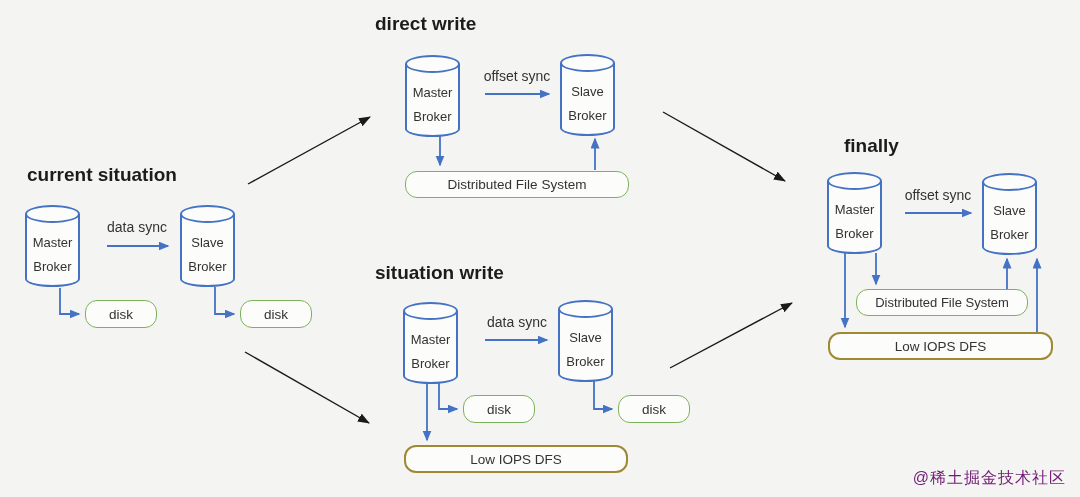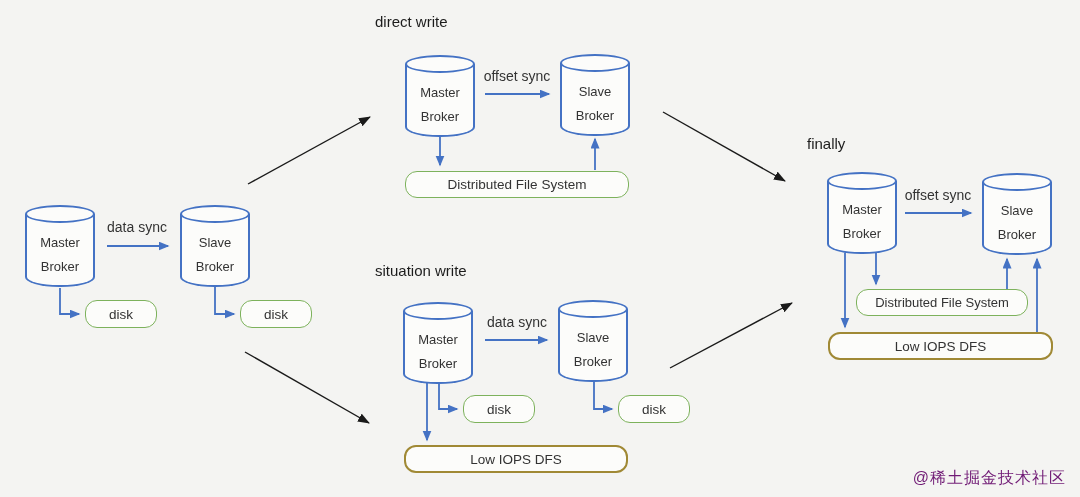--- a/index.html
+++ b/index.html
@@ -23,39 +23,39 @@
     background:var(--bg);
     overflow:hidden;
   }
   .connectors{
     position:absolute;
     left:0;top:0;
     z-index:1;
   }
   .section-title{
     position:absolute;
-    font-size:15px;
-    font-weight:400;
+    font-size:19px;
+    font-weight:700;
     color:var(--title);
     z-index:3;
     white-space:nowrap;
   }
   .sync-label{
     position:absolute;
     width:90px;
     text-align:center;
     font-size:14px;
     color:var(--ink);
     z-index:3;
     white-space:nowrap;
   }
   
   .cyl{
     position:absolute;
-    width:70px;height:82px;
+    width:55px;height:82px;
     z-index:2;
   }
   .cyl .cyl-top{
     position:absolute;left:0;top:0;
     width:100%;height:18px;
     box-sizing:border-box;
     border:2px solid var(--blue);
     border-radius:50%;
     background:var(--fill);
     z-index:2;
@@ -133,20 +133,21 @@
     <path d="M845,253 L845,327" stroke="#4472c4" stroke-width="1.8" fill="none" marker-end="url(#mblue)"></path>
     <path d="M1007,289 L1007,259" stroke="#4472c4" stroke-width="1.8" fill="none" marker-end="url(#mblue)"></path>
     <path d="M1037,332 L1037,259" stroke="#4472c4" stroke-width="1.8" fill="none" marker-end="url(#mblue)"></path>
 
     <path d="M248,184 L370,117" stroke="#1a1a1a" stroke-width="1.4" fill="none" marker-end="url(#mblack)"></path>
     <path d="M245,352 L369,423" stroke="#1a1a1a" stroke-width="1.4" fill="none" marker-end="url(#mblack)"></path>
     <path d="M663,112 L785,181" stroke="#1a1a1a" stroke-width="1.4" fill="none" marker-end="url(#mblack)"></path>
     <path d="M670,368 L792,303" stroke="#1a1a1a" stroke-width="1.4" fill="none" marker-end="url(#mblack)"></path>
   </svg>
 
+  <div class="section-title" style="left:27px;top:164px;">current situation</div>
 
   <div class="cyl" style="left:25px;top:205px;">
     <div class="cyl-top"></div>
     <div class="cyl-body"></div>
     <div class="cyl-label">
       <div>Master</div>
       <div>Broker</div>
     </div>
   </div>
 
@@ -220,21 +221,21 @@
     <span>disk</span>
   </div>
   <div class="box green" style="left:618px;top:395px;width:72px;height:28px;">
     <span>disk</span>
   </div>
 
   <div class="box brown" style="left:404px;top:445px;width:224px;height:28px;">
     <span>Low IOPS DFS</span>
   </div>
 
-  <div class="section-title" style="left:807px;top:135px;">finally</div>
+  <div class="section-title" style="left:844px;top:135px;">finally</div>
 
   <div class="cyl" style="left:827px;top:172px;">
     <div class="cyl-top"></div>
     <div class="cyl-body"></div>
     <div class="cyl-label">
       <div>Master</div>
       <div>Broker</div>
     </div>
   </div>
 

